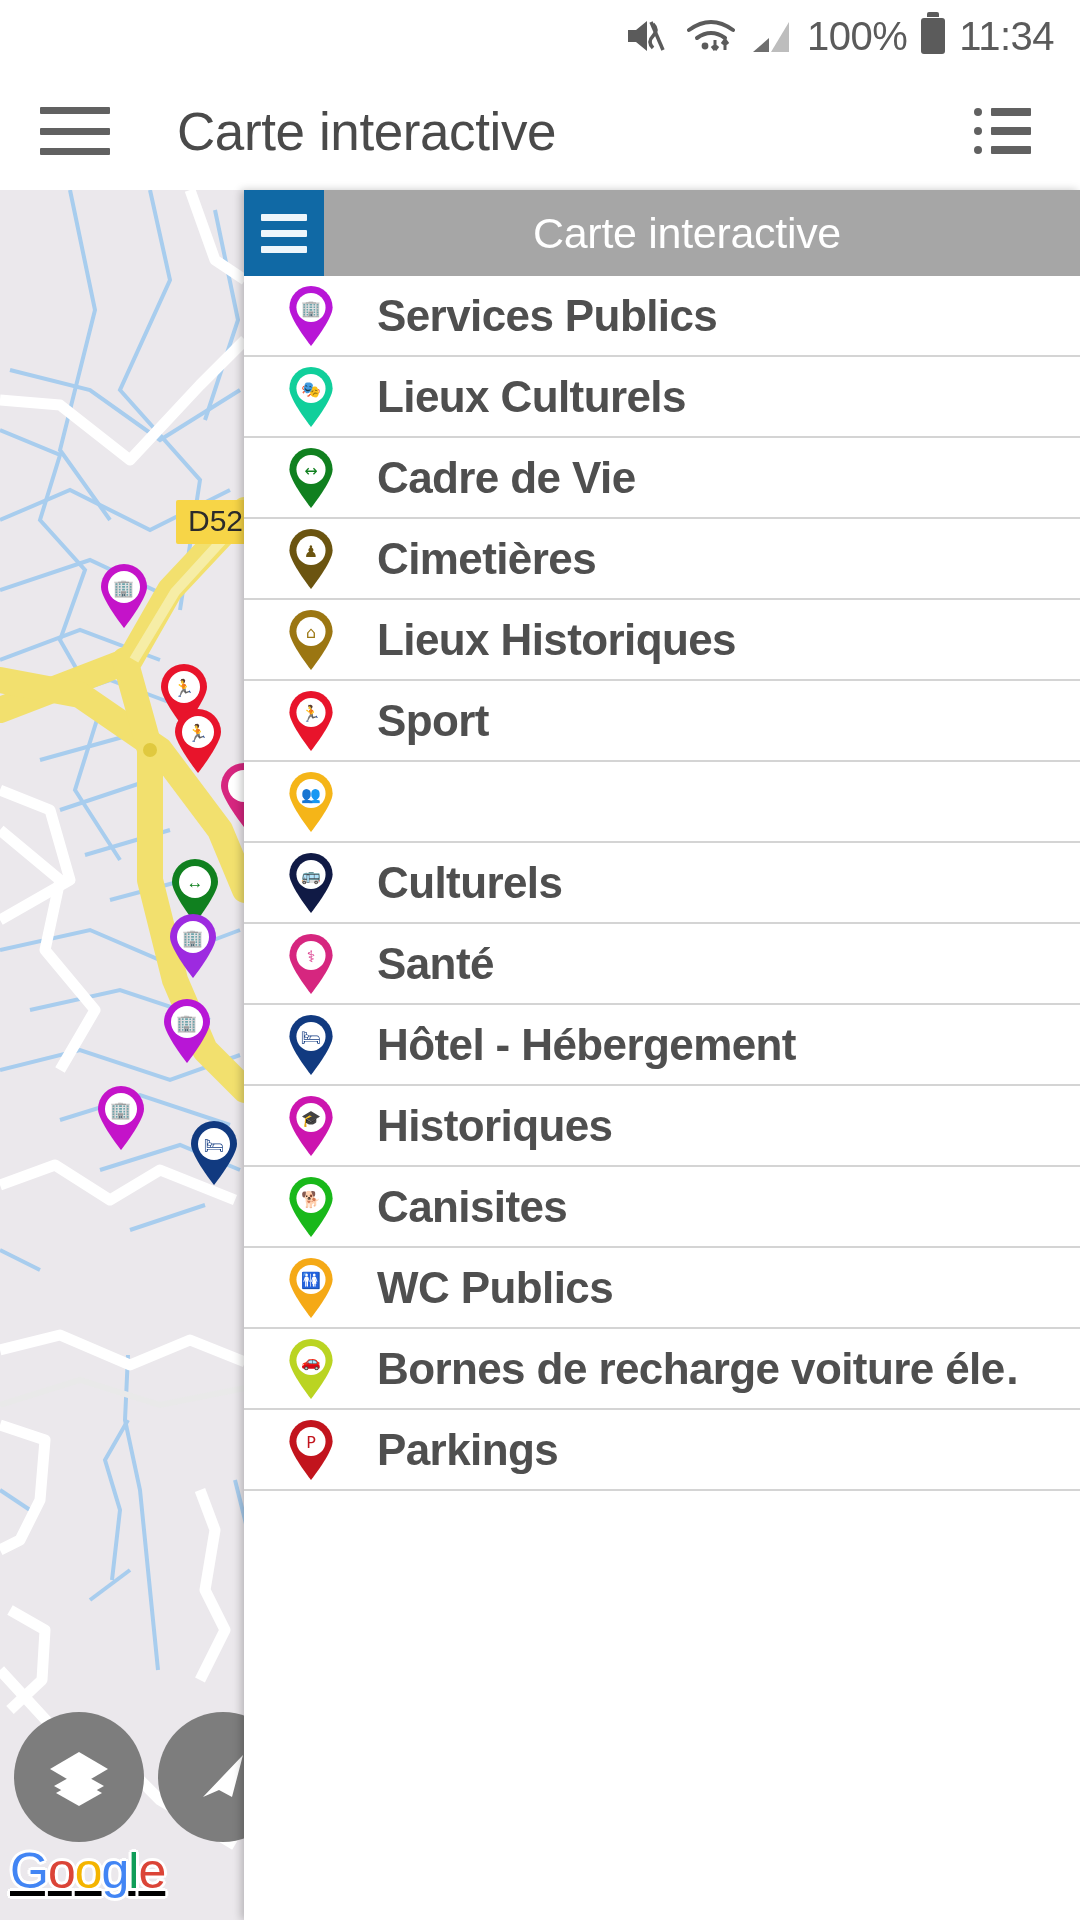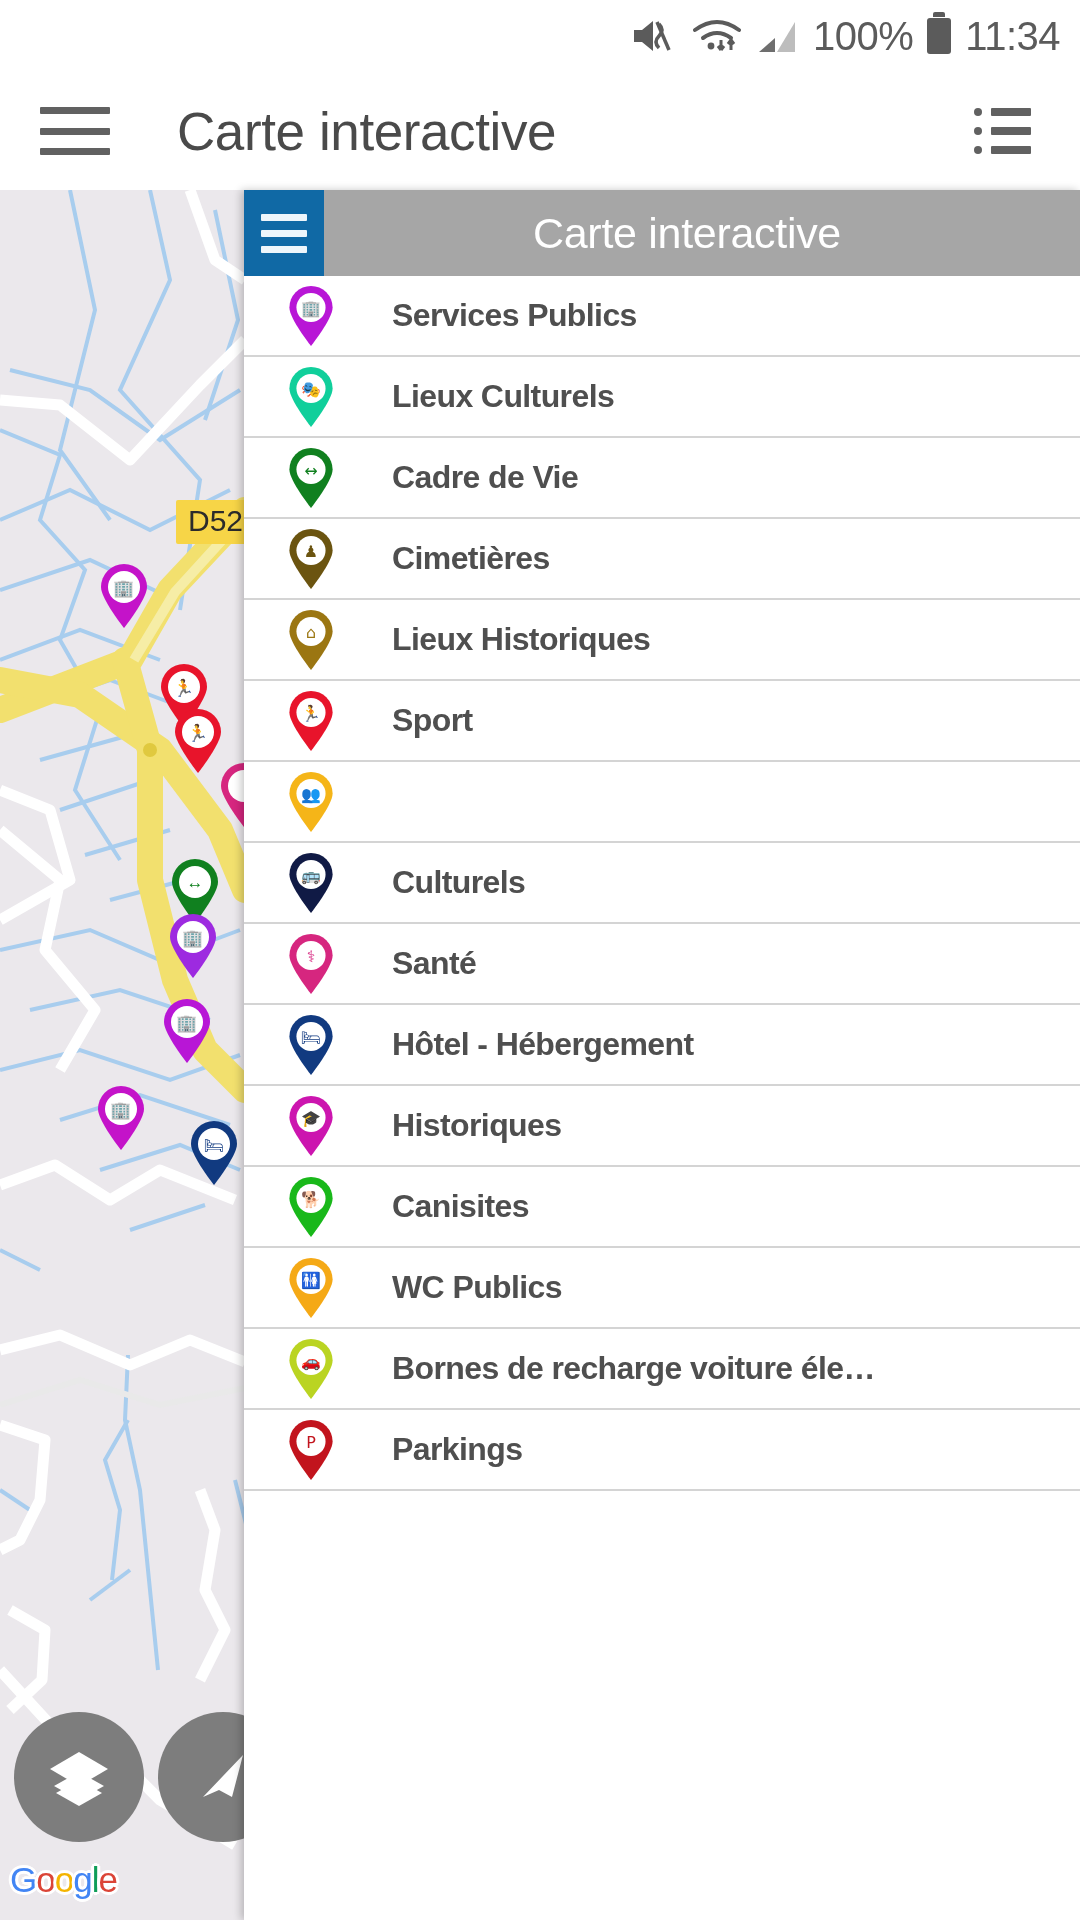--- a/index.html
+++ b/index.html
@@ -8,21 +8,21 @@
     font-family:"Liberation Sans", sans-serif;
     background:#ffffff;
     position:relative;
   }
 
   
   .statusbar {
     height:72px; width:100%;
     background:#ffffff;
     display:flex; align-items:center; justify-content:flex-end;
-    padding-right:20px; gap:14px;
+    padding-right:26px; gap:14px;
   }
   .sb-icon { display:flex; align-items:center; }
   .sb-text {
     font-size:40px; color:#5b5b5b; letter-spacing:-0.5px;
     font-family:"Liberation Sans", sans-serif;
   }
   .sb-batt {
     width:24px; height:36px; background:#5b5b5b;
     border-radius:3px; position:relative;
   }
@@ -74,25 +74,26 @@
     font-family:"Liberation Sans", sans-serif;
     border-radius:2px;
   }
 
   
   .map-pin { position:absolute; }
 
   
   .google-logo {
     position:absolute; left:10px; bottom:20px;
-    font-size:35px; letter-spacing:-1px;
+    font-size:50px; letter-spacing:-1px;
     font-family:"Liberation Sans", sans-serif;
     text-shadow:
       -2px -2px 0 #fff, 2px -2px 0 #fff, -2px 2px 0 #fff, 2px 2px 0 #fff,
       0 3px 0 #fff, 0 -3px 0 #fff, 3px 0 0 #fff, -3px 0 0 #fff;
+    text-decoration: underline;
   }
   .g1{color:#4285F4;} .g2{color:#DB4437;} .g3{color:#F4B400;}
   .g4{color:#4285F4;} .g5{color:#0F9D58;} .g6{color:#DB4437;}
 
   .map-fab {
     position:absolute;
     width:130px; height:130px; border-radius:50%;
     background:#7d7d7d;
     display:flex; align-items:center; justify-content:center;
   }
@@ -135,22 +136,22 @@
     border-bottom:2px solid #d4d4d4;
     padding-left:38px;
     background:#ffffff;
     cursor:pointer;
   }
   .drawer-row .pin-wrap {
     width:58px; min-width:58px; height:58px;
     display:flex; align-items:center; justify-content:center;
   }
   .drawer-row .row-label {
-    margin-left:52px;
-    font-size:32px; color:#4f4f4f; font-weight:700;
+    margin-left:37px;
+    font-size:44px; color:#4f4f4f; font-weight:700;
     letter-spacing:-0.6px;
     white-space:nowrap; overflow:hidden;
     max-width:640px;
   }
   .drawer-row:last-child { border-bottom:2px solid #d4d4d4; }
 </style>
 </head>
 <body>
 
 <div class="statusbar">

